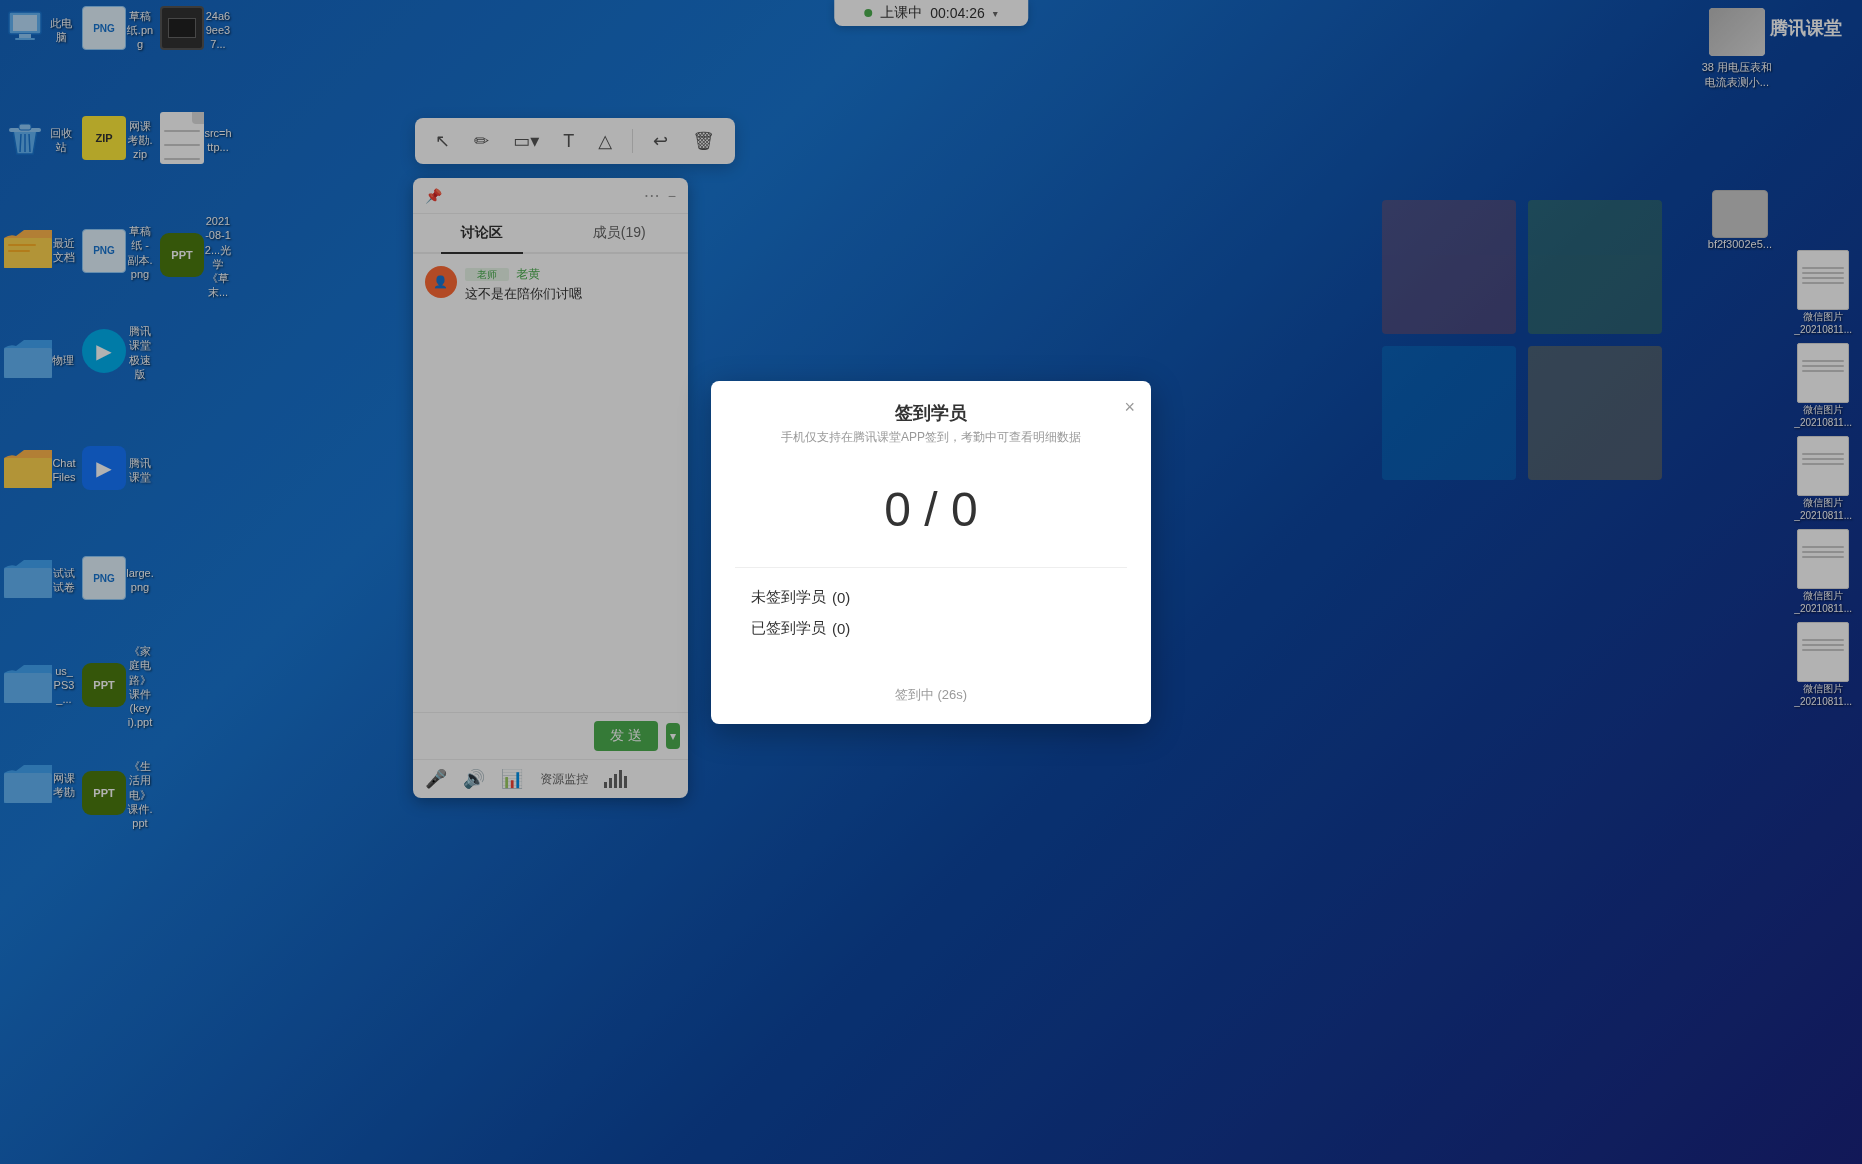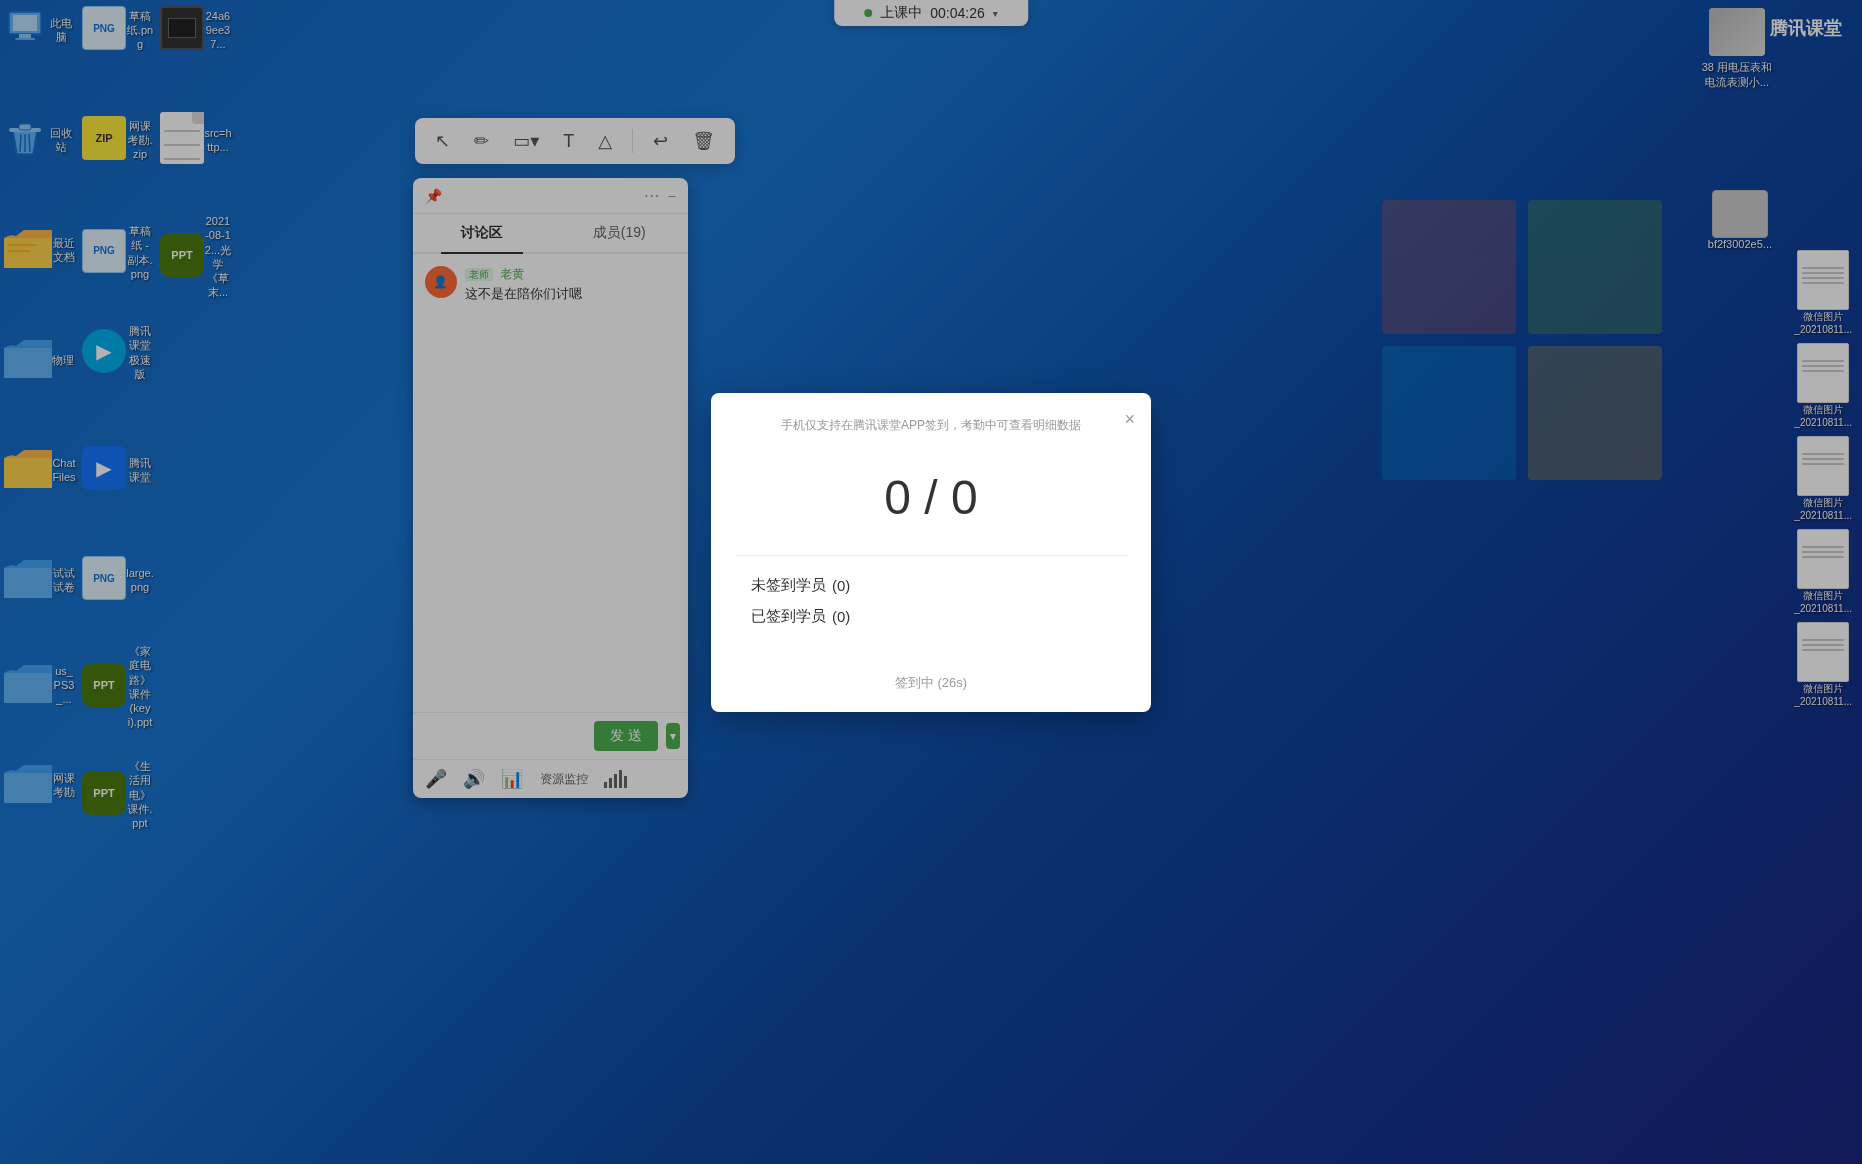--- a/index.html
+++ b/index.html
@@ -645,21 +645,21 @@
         <span>讨论区</span>
       </div>
       <div class="panel-tab">
         <span>成员(19)</span>
       </div>
     </div>
     <div class="panel-message">
       <div class="avatar-circle">👤</div>
       <div class="message-content">
         <div class="message-sender">
-          <span style="background:#e8f5e9;color:#4caf50;padding:1px 4px;border-radius:2px;font-size:10px;margin-right:4px;">老师</span>
+          <span style="background:#e8f5e9;color:#4caf50;padding:1px 12px;border-radius:2px;font-size:10px;margin-right:4px;">老师</span>
           <span>老黄</span>
         </div>
         <div class="message-text">这不是在陪你们讨嗯</div>
       </div>
     </div>
     <div style="flex:1;"></div>
     <div class="panel-footer">
       <div style="flex:1;"></div>
       <button class="send-btn">发 送</button>
       <button class="send-chevron">▾</button>
@@ -729,20 +729,21 @@
         <div style="height:2px;background:#ccc;border-radius:1px;"></div>
         <div style="height:2px;background:#ccc;border-radius:1px;"></div>
       </div>
       <span style="color:white;font-size:10px;text-shadow:1px 1px 2px rgba(0,0,0,0.8);text-align:center;max-width:80px;">微信图片<br>_20210811...</span>
     </div>
   </div>
 
   <div class="modal-overlay">
     <div class="modal">
       <div class="modal-header">
+        <div class="modal-title">签到学员</div>
         <div class="modal-subtitle">手机仅支持在腾讯课堂APP签到，考勤中可查看明细数据</div>
         <button class="modal-close">×</button>
       </div>
 
       <div class="modal-score">0 / 0</div>
 
       <div class="modal-divider"></div>
 
       <div class="modal-stats">
         <div class="modal-stat-row">

